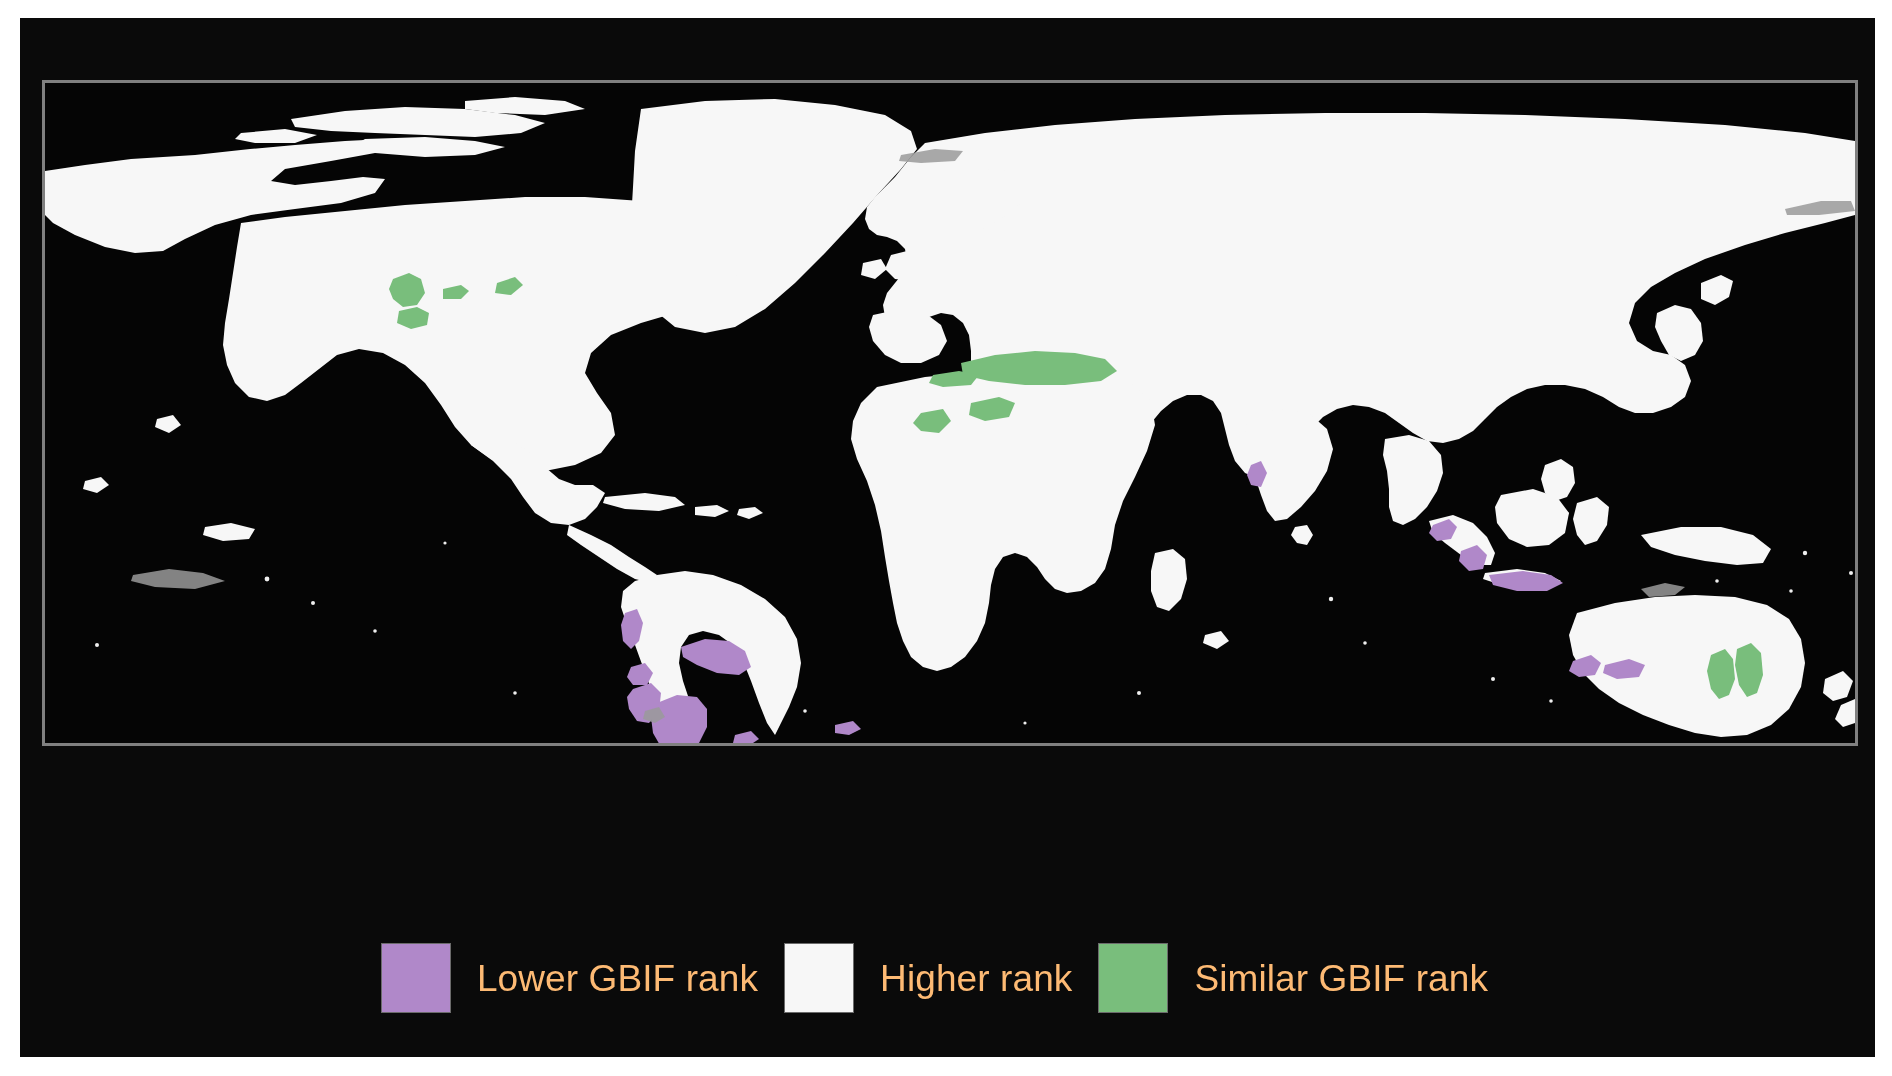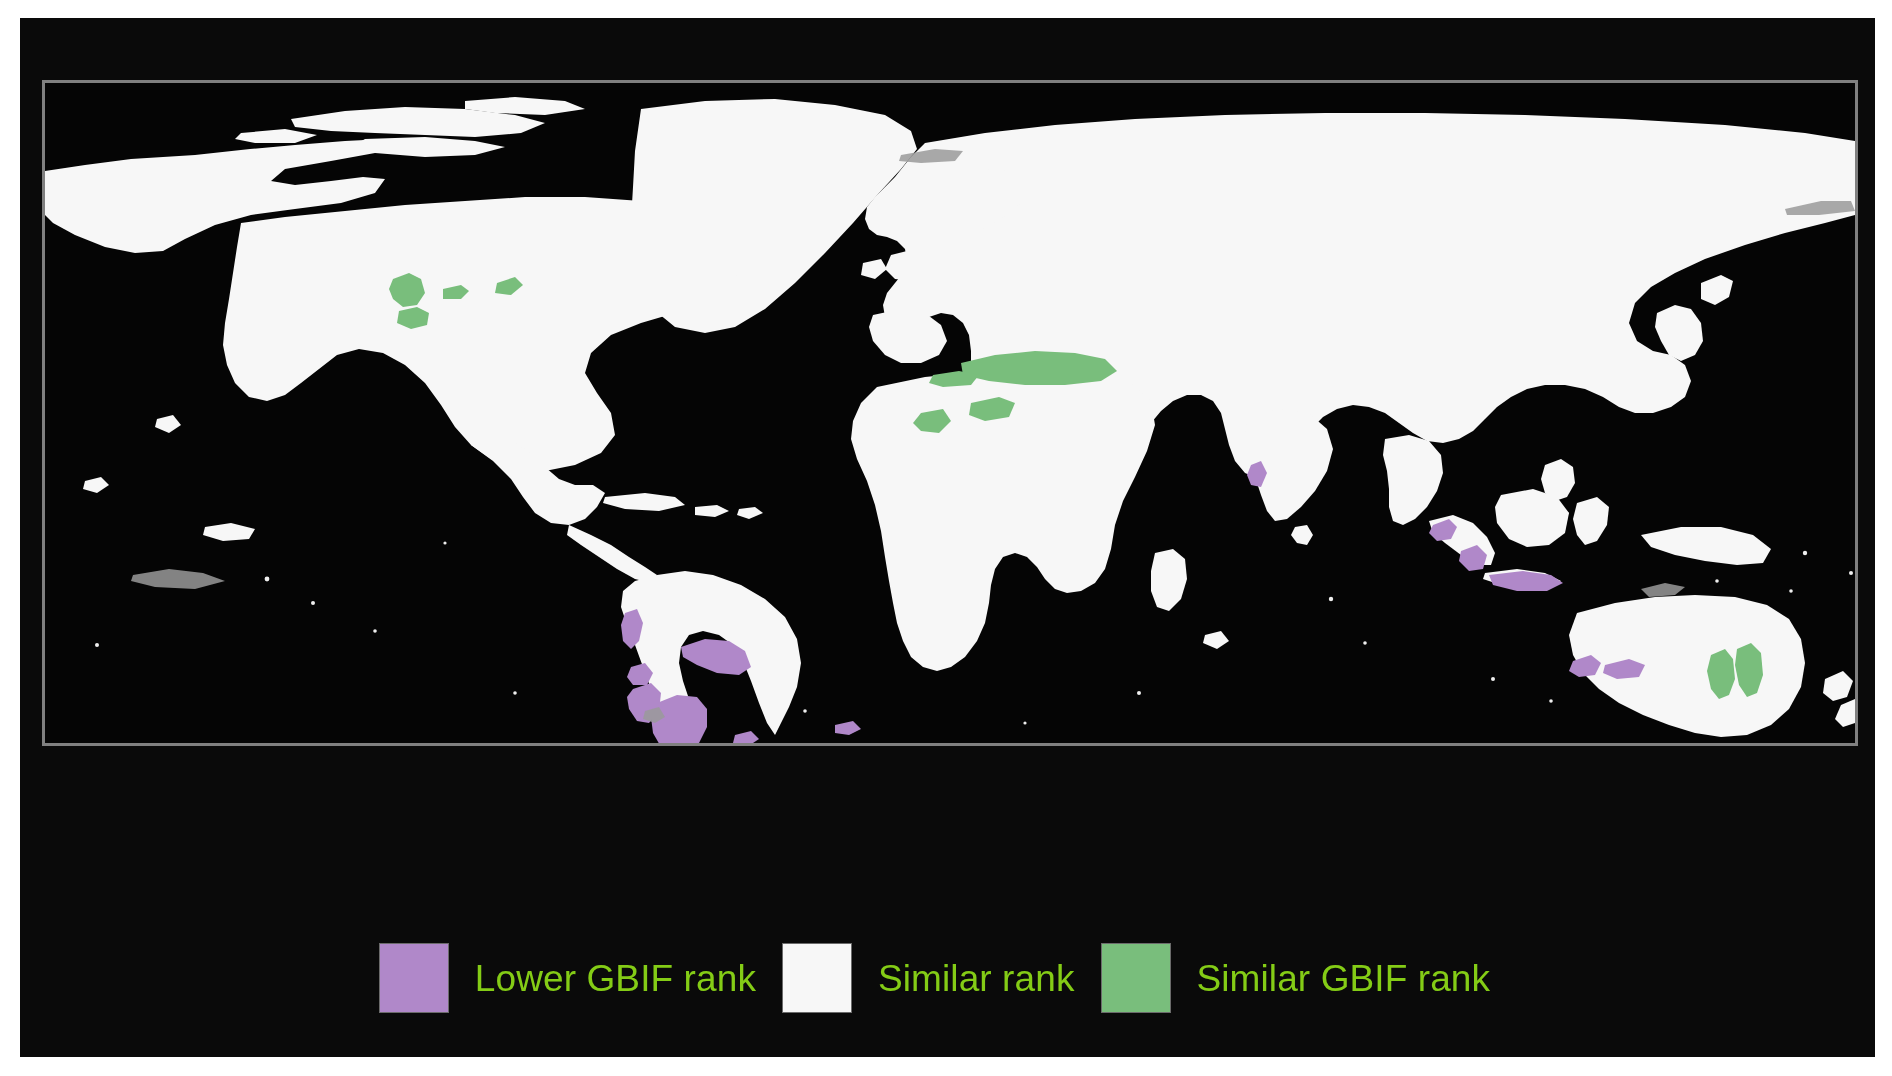--- a/index.html
+++ b/index.html
@@ -27,21 +27,21 @@
     display:flex;align-items:center;justify-content:center;
     gap:0px;
   }
   .legend-entry{display:flex;align-items:center;}
   .legend-swatch{
     width:70px;height:70px;display:block;flex:0 0 auto;
     border:1px solid #6b6b6b;
     box-sizing:border-box;
   }
   .legend-label{
-    color:#84cc16;
+    color:#fdba74;
     font-size:37px;
     line-height:1;
     white-space:nowrap;
     margin-left:26px;
     margin-right:26px;
     letter-spacing:0.1px;
   }
 </style>
 </head>
 <body style="background: rgb(255, 255, 255);">
@@ -274,21 +274,21 @@
 
   <div id="legend">
 
     <div class="legend-entry">
       <span class="legend-swatch" style="background:#b088c9;"></span>
       <span class="legend-label">Lower GBIF rank</span>
     </div>
 
     <div class="legend-entry">
       <span class="legend-swatch" style="background:#f7f7f7;"></span>
-      <span class="legend-label">Similar rank</span>
+      <span class="legend-label">Higher rank</span>
     </div>
 
     <div class="legend-entry">
       <span class="legend-swatch" style="background:#79be7c;"></span>
       <span class="legend-label">Similar GBIF rank</span>
     </div>
 
   </div>
 
 </div>

